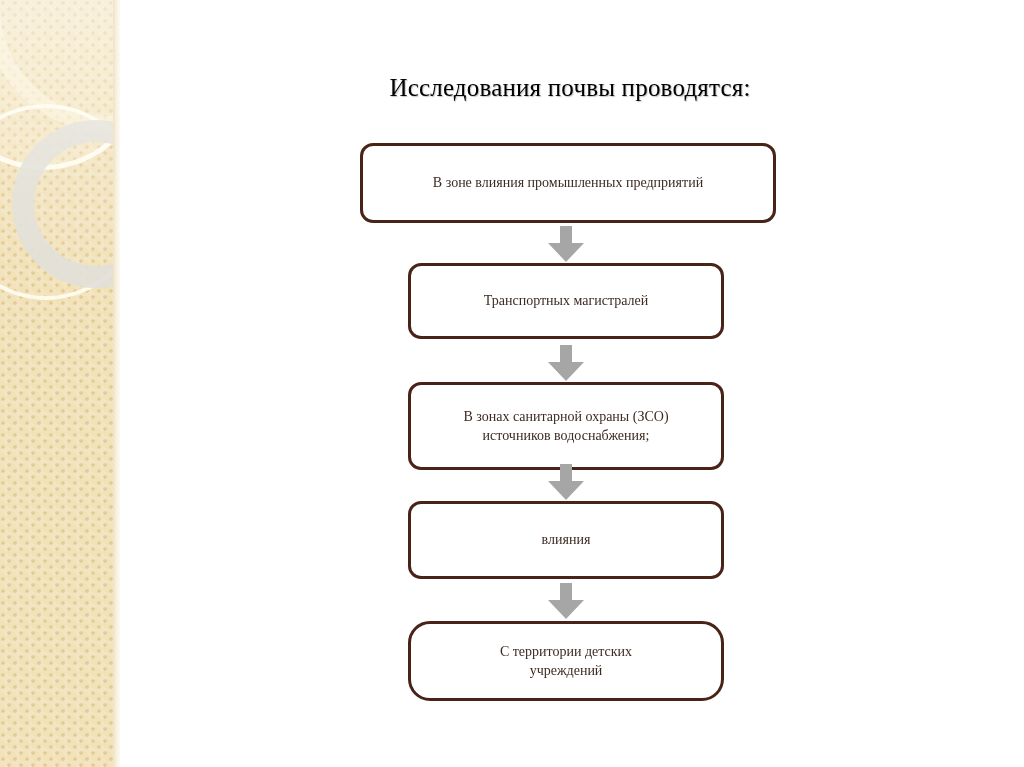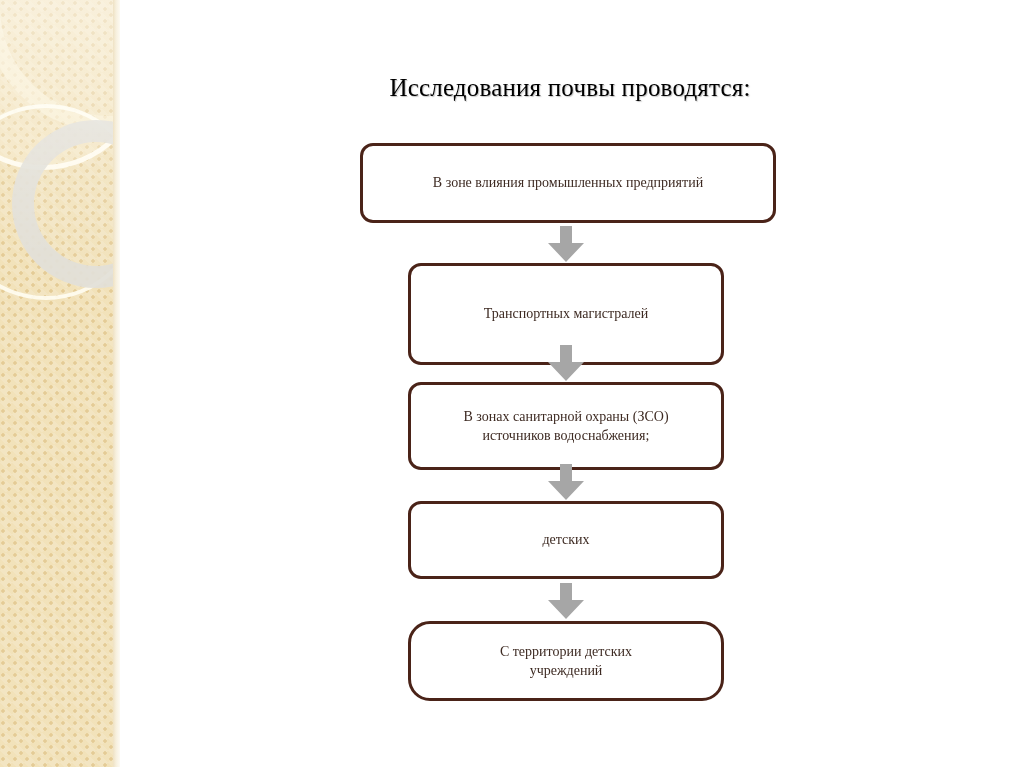--- a/index.html
+++ b/index.html
@@ -120,21 +120,21 @@
     text-align: center;
     color: #3d2a22;
     font-family: "Liberation Serif", "DejaVu Serif", serif;
     font-size: 14px;
     line-height: 1.38;
     padding: 4px 14px;
   }
   .flow-box .bx-text { display: block; }
 
   #box-1 { left: 360px; top: 143px; width: 416px; height: 80px; }
-  #box-2 { left: 408px; top: 263px; width: 316px; height: 102px; }
+  #box-2 { left: 408px; top: 263px; width: 316px; height: 76px; }
   #box-3 { left: 408px; top: 382px; width: 316px; height: 88px; }
   #box-4 { left: 408px; top: 501px; width: 316px; height: 78px; }
   #box-5 { left: 408px; top: 621px; width: 316px; height: 80px; border-radius: 22px; }
 
   
   .arrow {
     position: absolute;
     width: 40px;
     height: 36px;
     left: 546px;
@@ -190,21 +190,21 @@
   </div>
 
   <div class="arrow" id="arrow-3">
     <svg viewBox="0 0 40 36" xmlns="http://www.w3.org/2000/svg">
       <polygon points="14,0 26,0 26,17 38,17 20,36 2,17 14,17" fill="#a6a6a6"></polygon>
     </svg>
   </div>
 
   <div class="flow-box" id="box-4">
     <span>
-      <span class="bx-text">детских</span>
+      <span class="bx-text">влияния</span>
     </span>
   </div>
 
   <div class="arrow" id="arrow-4">
     <svg viewBox="0 0 40 36" xmlns="http://www.w3.org/2000/svg">
       <polygon points="14,0 26,0 26,17 38,17 20,36 2,17 14,17" fill="#a6a6a6"></polygon>
     </svg>
   </div>
 
   <div class="flow-box" id="box-5">

